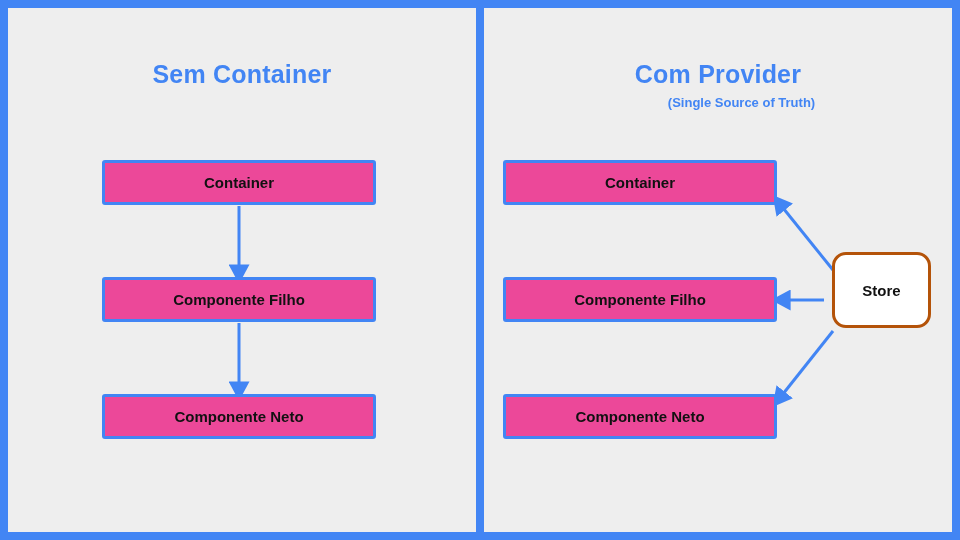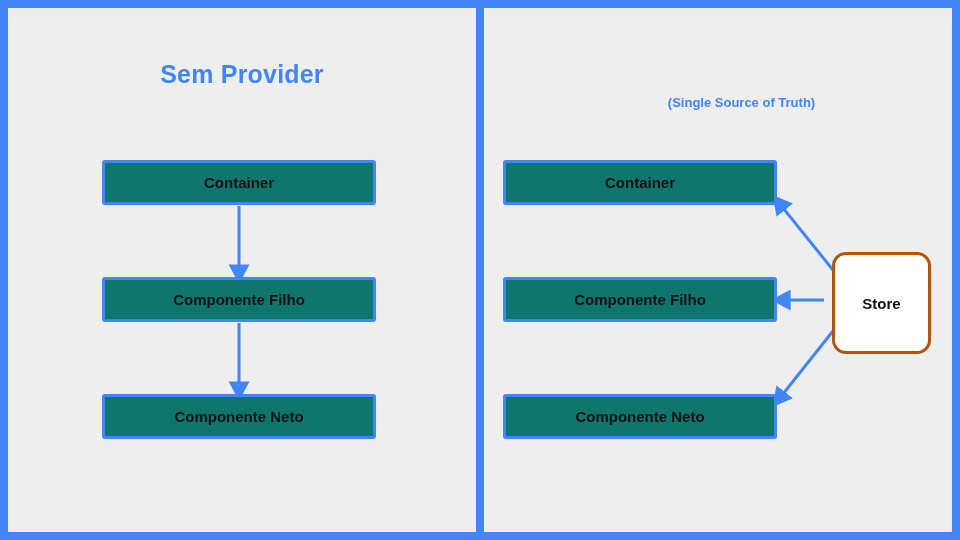--- a/index.html
+++ b/index.html
@@ -46,21 +46,21 @@
     top: 87px;
     text-align: center;
     color: #4285f4;
     font-size: 13px;
     font-weight: bold;
     margin-left: 47px;
   }
   .node {
     position: absolute;
     box-sizing: border-box;
-    background: #0f766e;
+    background: #ec4899;
     border: 3px solid #4285f4;
     border-radius: 3px;
     display: flex;
     align-items: center;
     justify-content: center;
     font-size: 15px;
     font-weight: bold;
     color: #111111;
     text-align: center;
   }
@@ -85,21 +85,21 @@
     height: 100%;
     pointer-events: none;
   }
 </style>
 </head>
 <body>
 
 <div class="stage">
 
   <div class="panel">
-    <div class="panel-title">Sem Provider</div>
+    <div class="panel-title">Sem Container</div>
 
     <svg class="svg-layer" viewBox="0 0 468 524" preserveAspectRatio="none">
       <defs>
         <marker id="arrowBlueL" markerWidth="7" markerHeight="7" refX="5.2" refY="3.5" orient="auto">
           <path d="M0,0 L6.5,3.5 L0,7 z" fill="#4285f4"></path>
         </marker>
       </defs>
       <line x1="231" y1="198" x2="231" y2="272" stroke="#4285f4" stroke-width="3" marker-end="url(#arrowBlueL)"></line>
       <line x1="231" y1="315" x2="231" y2="389" stroke="#4285f4" stroke-width="3" marker-end="url(#arrowBlueL)"></line>
     </svg>
@@ -109,20 +109,21 @@
     </div>
     <div class="node" style="left:94px; top:269px; width:274px; height:45px;">
       <span>Componente Filho</span>
     </div>
     <div class="node" style="left:94px; top:386px; width:274px; height:45px;">
       <span>Componente Neto</span>
     </div>
   </div>
 
   <div class="panel">
+    <div class="panel-title">Com Provider</div>
     <div class="panel-subtitle">(Single Source of Truth)</div>
 
     <svg class="svg-layer" viewBox="0 0 468 524" preserveAspectRatio="none">
       <defs>
         <marker id="arrowBlueR" markerWidth="7" markerHeight="7" refX="5.2" refY="3.5" orient="auto">
           <path d="M0,0 L6.5,3.5 L0,7 z" fill="#4285f4"></path>
         </marker>
       </defs>
 
       <line x1="349" y1="262" x2="291" y2="190" stroke="#4285f4" stroke-width="3" marker-end="url(#arrowBlueR)"></line>
@@ -134,18 +135,18 @@
 
     <div class="node" style="left:19px; top:152px; width:274px; height:45px;">
       <span>Container</span>
     </div>
     <div class="node" style="left:19px; top:269px; width:274px; height:45px;">
       <span>Componente Filho</span>
     </div>
     <div class="node" style="left:19px; top:386px; width:274px; height:45px;">
       <span>Componente Neto</span>
     </div>
-    <div class="store-node" style="left:348px; top:244px; width:99px; height:102px;">
+    <div class="store-node" style="left:348px; top:244px; width:99px; height:76px;">
       <span>Store</span>
     </div>
   </div>
 
 </div>
 
 </body></html>

